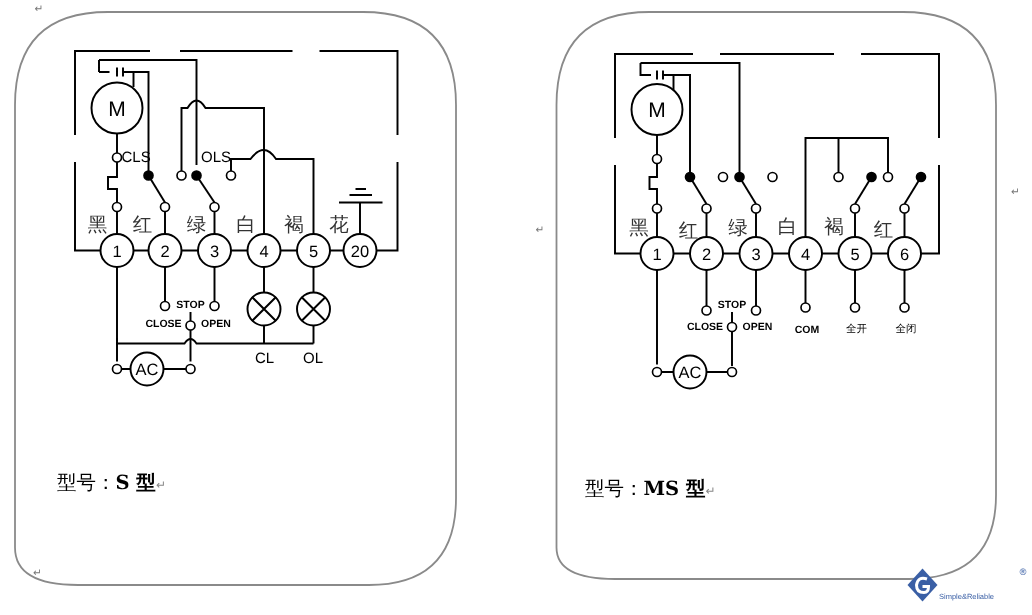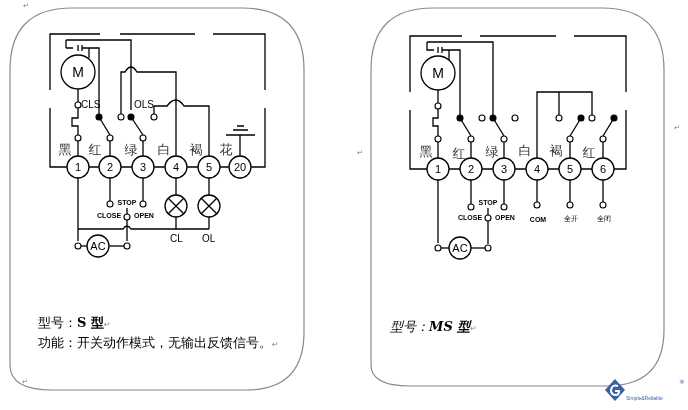--- a/index.html
+++ b/index.html
@@ -233,26 +233,25 @@
     <path class="wire" d="M471,248 L485,248"></path>
     <circle class="node" cx="488" cy="248" r="3"></circle>
   </g>
 
   <text class="para" x="23" y="8">↵</text>
   <text class="para" x="357" y="155">↵</text>
   <text class="para" x="674" y="130">↵</text>
   <text class="para" x="22" y="384">↵</text>
 </svg>
 
-<div class="caption" style="left:38px;top:314px;">
+<div class="caption" style="left:38px;top:314px;text-align:center;">
   <div><span>型号：</span><b>S 型</b><span class="mark">↵</span></div>
-  <div><span>功能：开关动作模式，无输出反馈信号。</span><span class="mark">↵</span></div>
 </div>
 
-<div class="caption" style="left:390px;top:318px;font-style:italic;">
+<div class="caption" style="left:390px;top:318px;">
   <div><span>型号：</span><b>MS 型</b><span class="mark">↵</span></div>
 </div>
 
 <div class="logo">
   <svg width="22" height="24" viewBox="0 0 22 24">
     <path d="M11,1 L21,12 L11,23 L1,12 Z" fill="#3a5fa5"></path>
     <path d="M14,8 Q8,6 7,12 Q7,17 12,17 Q15,17 15,13 L11,13" stroke="#fff" stroke-width="2" fill="none"></path>
   </svg>
   <span class="logo-text">GRAT</span>
   <span style="position:absolute;left:75px;top:0;font-size:6px;color:#3a5fa5;">®</span>

